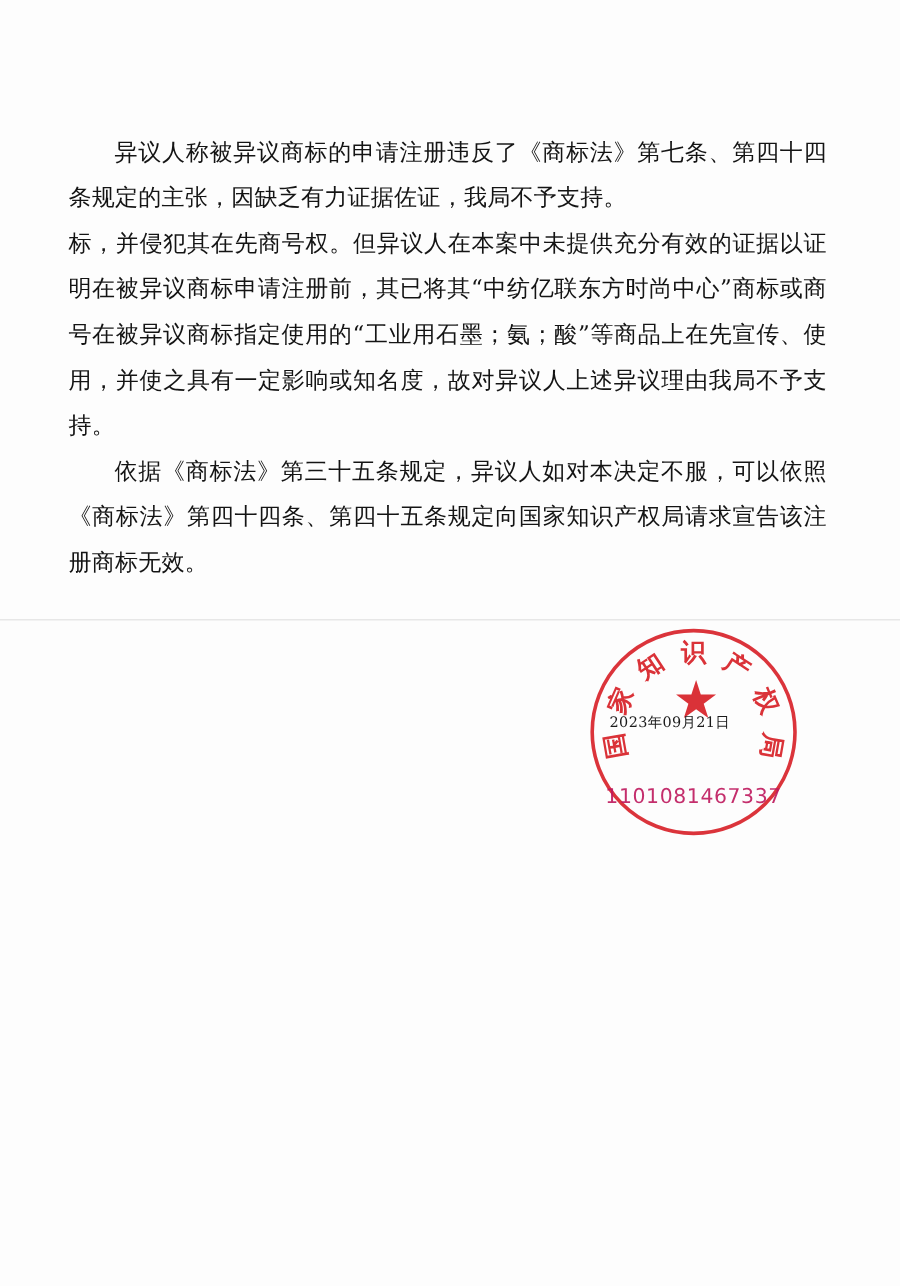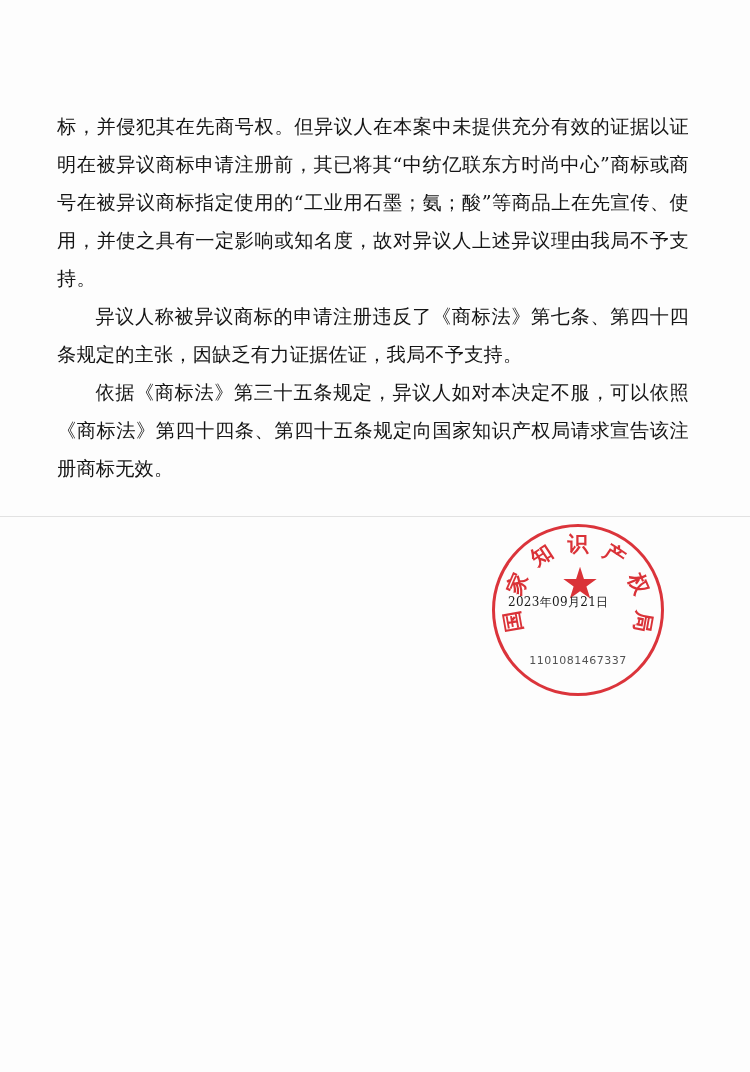--- a/index.html
+++ b/index.html
@@ -113,45 +113,45 @@
     letter-spacing: 1px;
     color: #d8232a;
     opacity: 0.94;
   }
   .seal-code {
     position: absolute;
     left: 0;
     top: 130px;
     width: 172px;
     text-align: center;
-    font-size: 11px;
+    font-size: 17px;
     font-family: "DejaVu Sans", "Liberation Sans", sans-serif;
     letter-spacing: 0.5px;
-    color: #404040;
+    color: #be185d;
     opacity: 0.9;
   }
   .seal-date {
     position: absolute;
     left: 508px;
     top: 594px;
     font-size: 12px;
     font-family: "DejaVu Serif", "Liberation Serif", serif;
     color: #1a1a1a;
     letter-spacing: 0.3px;
     white-space: nowrap;
   }
 </style>
 </head>
 <body>
 
 <div class="page">
 
   <div class="doc-body">
+    <p class="para indent">异议人称被异议商标的申请注册违反了《商标法》第七条、第四十四条规定的主张，因缺乏有力证据佐证，我局不予支持。</p>
     <p class="para">标，并侵犯其在先商号权。但异议人在本案中未提供充分有效的证据以证明在被异议商标申请注册前，其已将其“中纺亿联东方时尚中心”商标或商号在被异议商标指定使用的“工业用石墨；氨；酸”等商品上在先宣传、使用，并使之具有一定影响或知名度，故对异议人上述异议理由我局不予支持。</p>
-    <p class="para indent">异议人称被异议商标的申请注册违反了《商标法》第七条、第四十四条规定的主张，因缺乏有力证据佐证，我局不予支持。</p>
     <p class="para indent">依据《商标法》第三十五条规定，异议人如对本决定不服，可以依照《商标法》第四十四条、第四十五条规定向国家知识产权局请求宣告该注册商标无效。</p>
   </div>
 
   <div class="divider"></div>
 
   <div class="seal">
     <div class="seal-ring"></div>
     <div class="seal-star">★</div>
     <div class="seal-arc" id="seal-arc">
         <span style="transform: rotate(-100deg) translate(0px, -66px) rotate(0deg) translate(-50%, -50%);">国</span>

